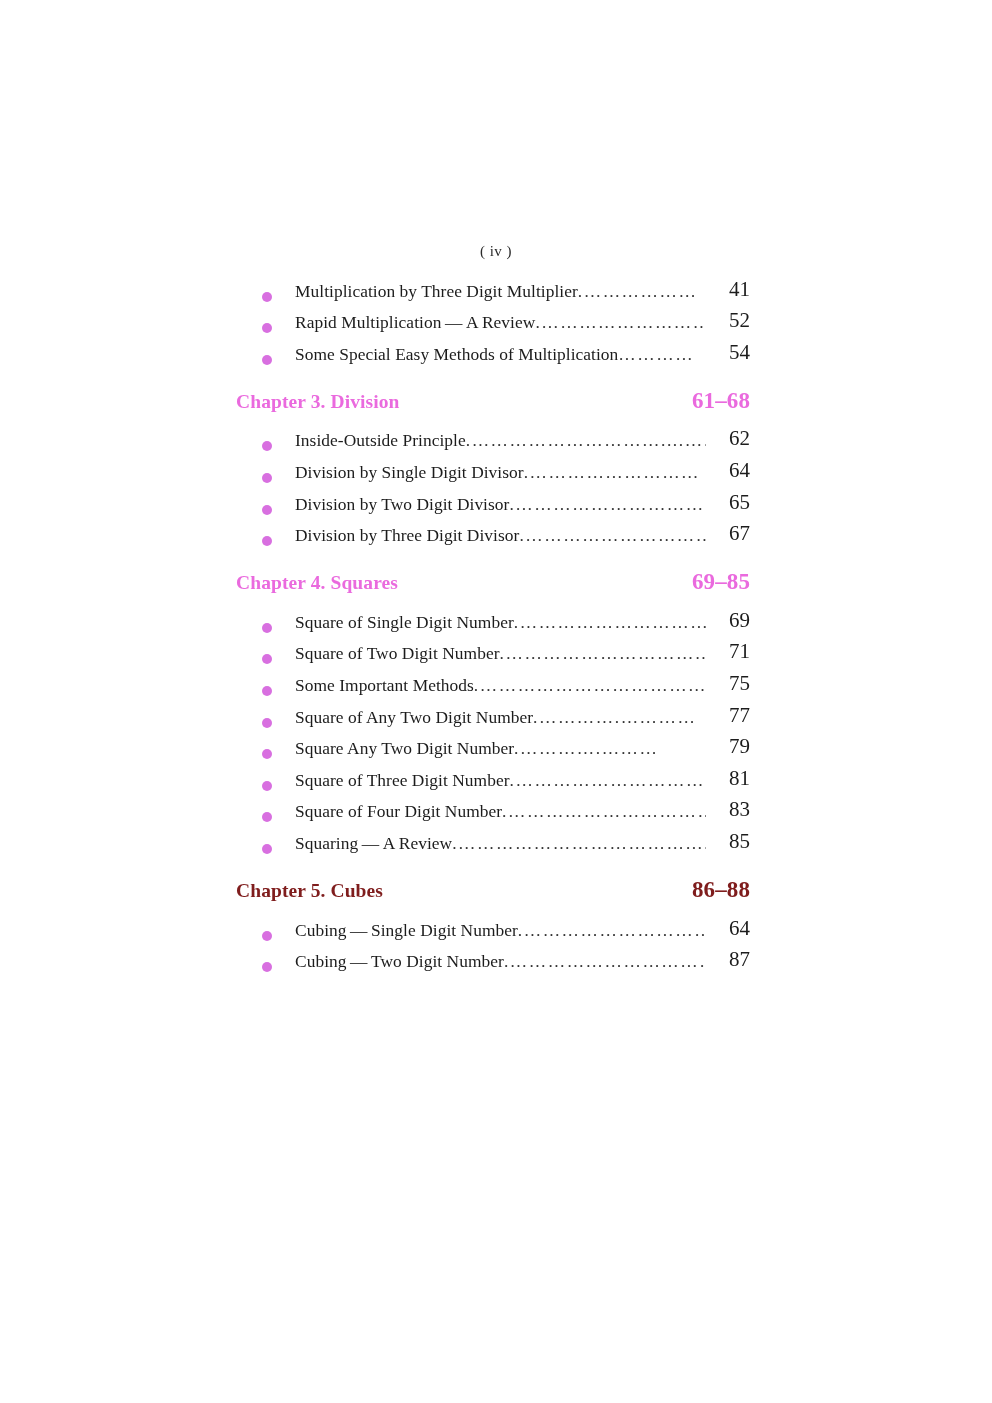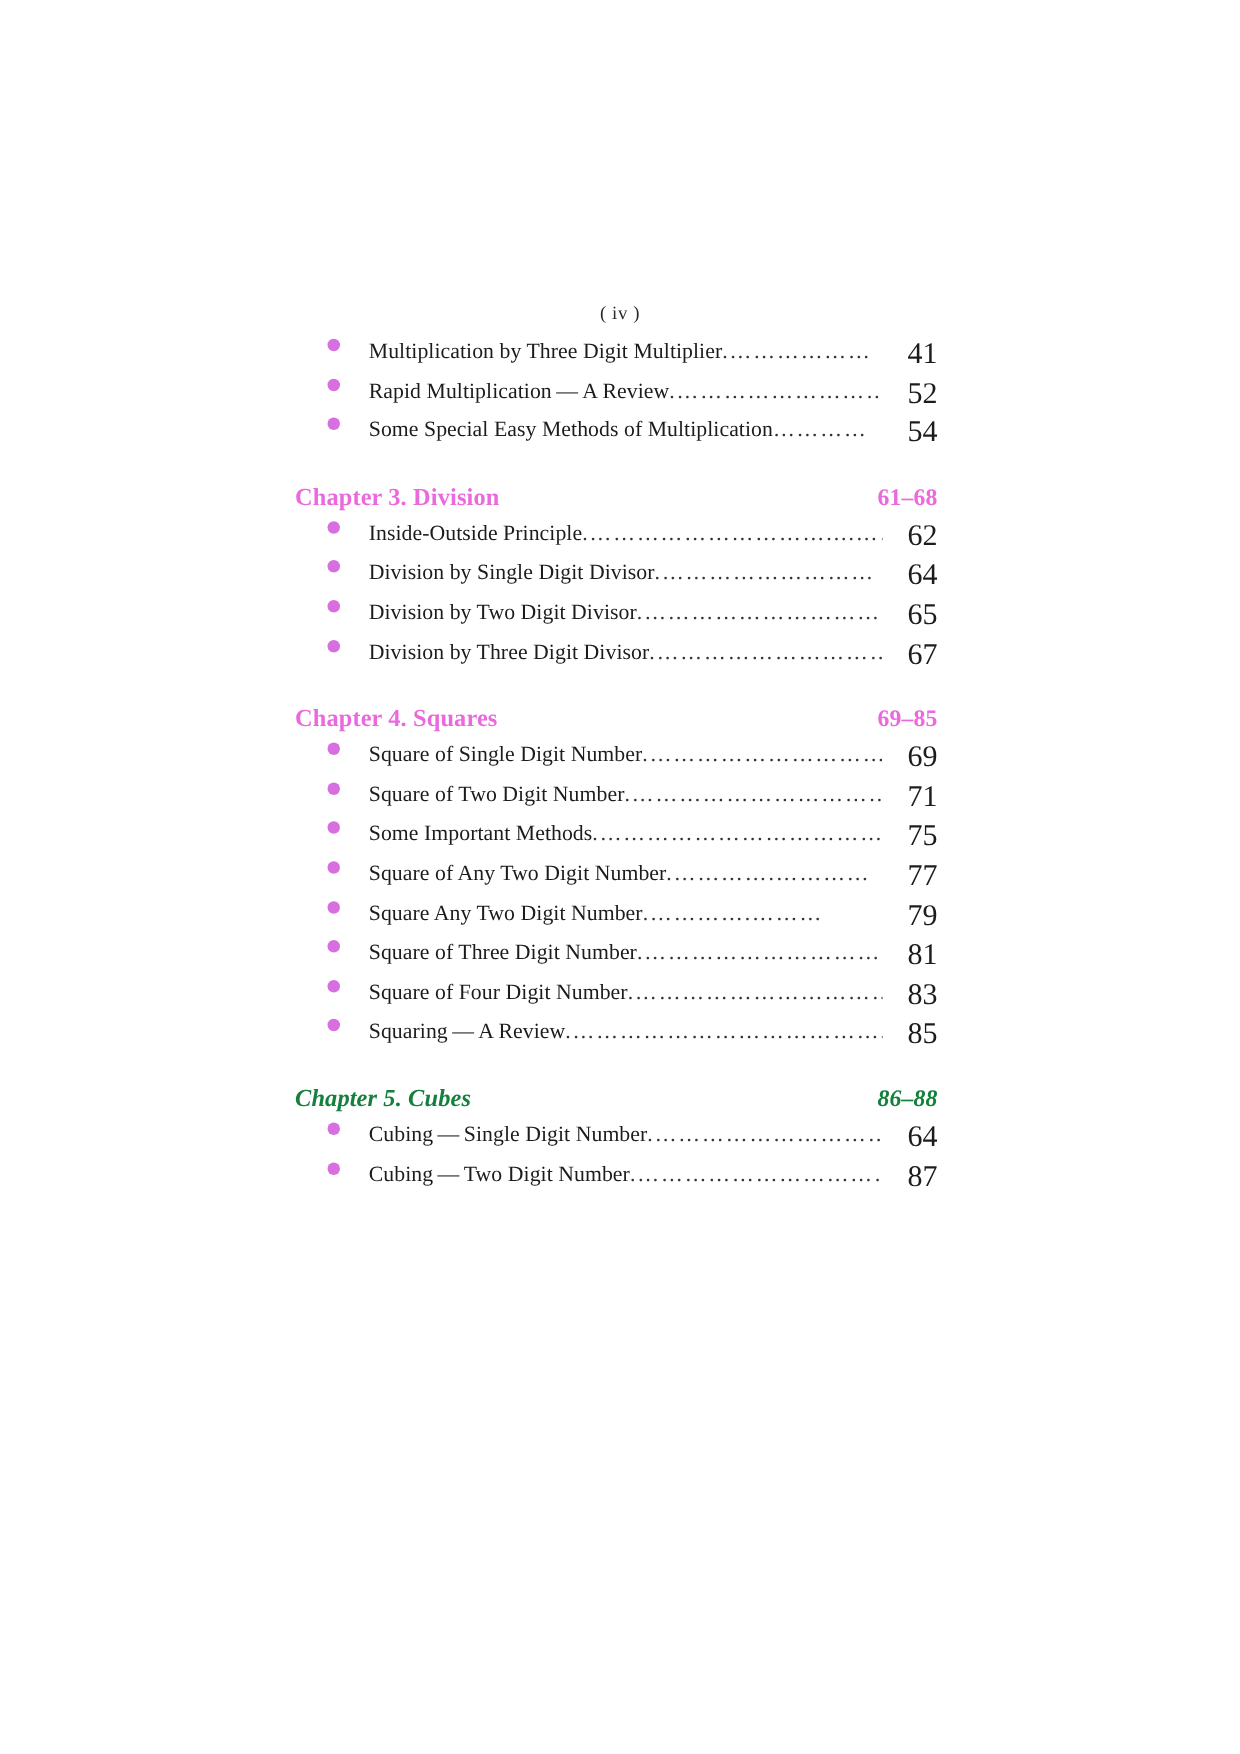--- a/index.html
+++ b/index.html
@@ -54,29 +54,29 @@
     font-weight: bold;
     font-size: 19.5px;
     letter-spacing: 0.1px;
     gap: 18px;
   }
   .chapter-title {
     white-space: nowrap;
   }
   .chapter-pages {
     white-space: nowrap;
-    font-size: 19px;
+    font-size: 23px;
   }
   .chapter { margin-top: 23px; margin-bottom: 6px; }
   .group { margin: 0; padding: 0; }
 
   
   .entry {
     display: flex;
-    align-items: flex-start;
+    align-items: flex-end;
     height: 31.6px;
   }
   .bullet-cell {
     width: 59px;
     flex: 0 0 59px;
     display: flex;
     align-items: center;
     padding-top: 1px;
   }
   .bullet {
@@ -100,21 +100,21 @@
     letter-spacing: 0.05px;
   }
   .leader {
     letter-spacing: 1.55px;
     color: #333;
   }
   .entry-page {
     flex: 0 0 auto;
     width: 44px;
     text-align: right;
-    font-size: 24px;
+    font-size: 21px;
     color: #1c1c1c;
   }
 
   
   .end-rule {
     position: absolute;
     left: 421px;
     top: 1051px;
     width: 130px;
     height: 0;
@@ -241,21 +241,21 @@
           <span class="entry-page">83</span>
         </div>
         <div class="entry">
           <span class="bullet-cell">
             <span class="bullet" style="background: rgb(216, 111, 224);"></span>
           </span>
           <span class="entry-body"><span class="entry-label">Squaring — A Review</span><span class="leader">.…………………………………..</span></span>
           <span class="entry-page">85</span>
         </div>
       </div>
-      <div class="chapter" style="color: #15803d; font-style: italic;">
+      <div class="chapter" style="color: #7f1d1d;">
         <span class="chapter-title">Chapter 5. Cubes</span>
         <span class="chapter-pages">86–88</span>
       </div>
       <div class="group">
         <div class="entry">
           <span class="bullet-cell">
             <span class="bullet" style="background: rgb(216, 111, 224);"></span>
           </span>
           <span class="entry-body"><span class="entry-label">Cubing — Single Digit Number</span><span class="leader">.…………………………</span></span>
           <span class="entry-page">64</span>

